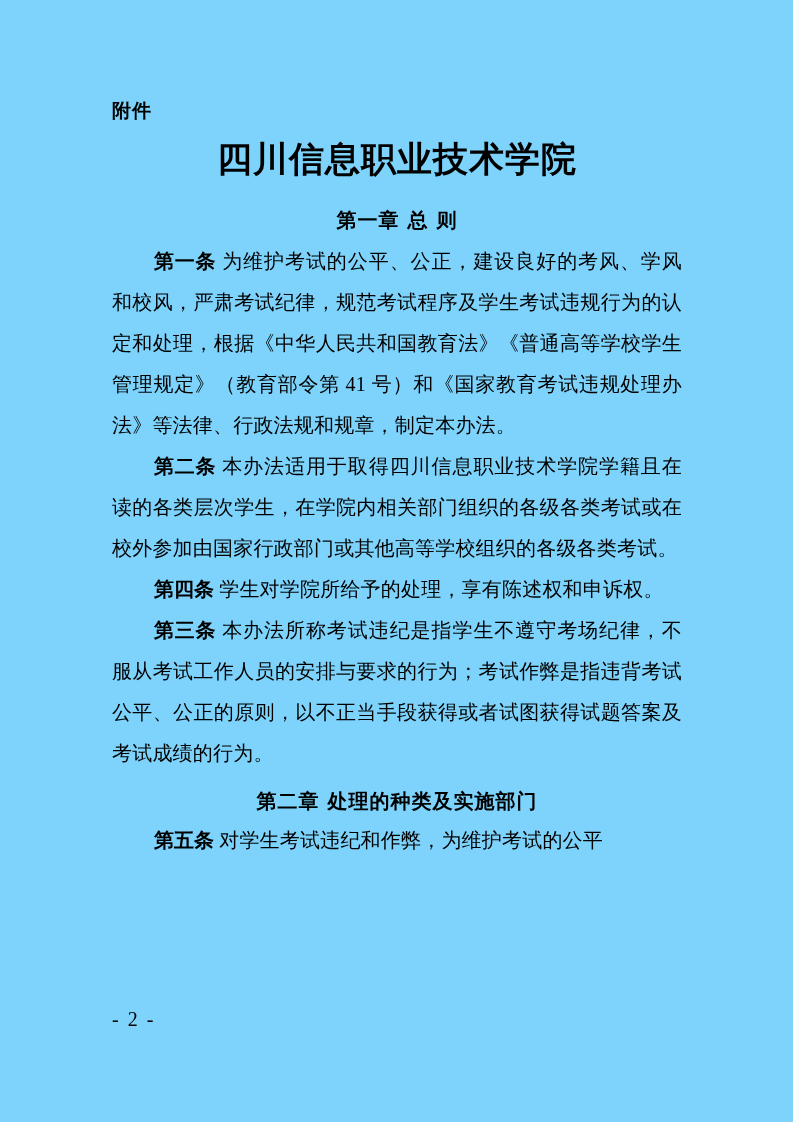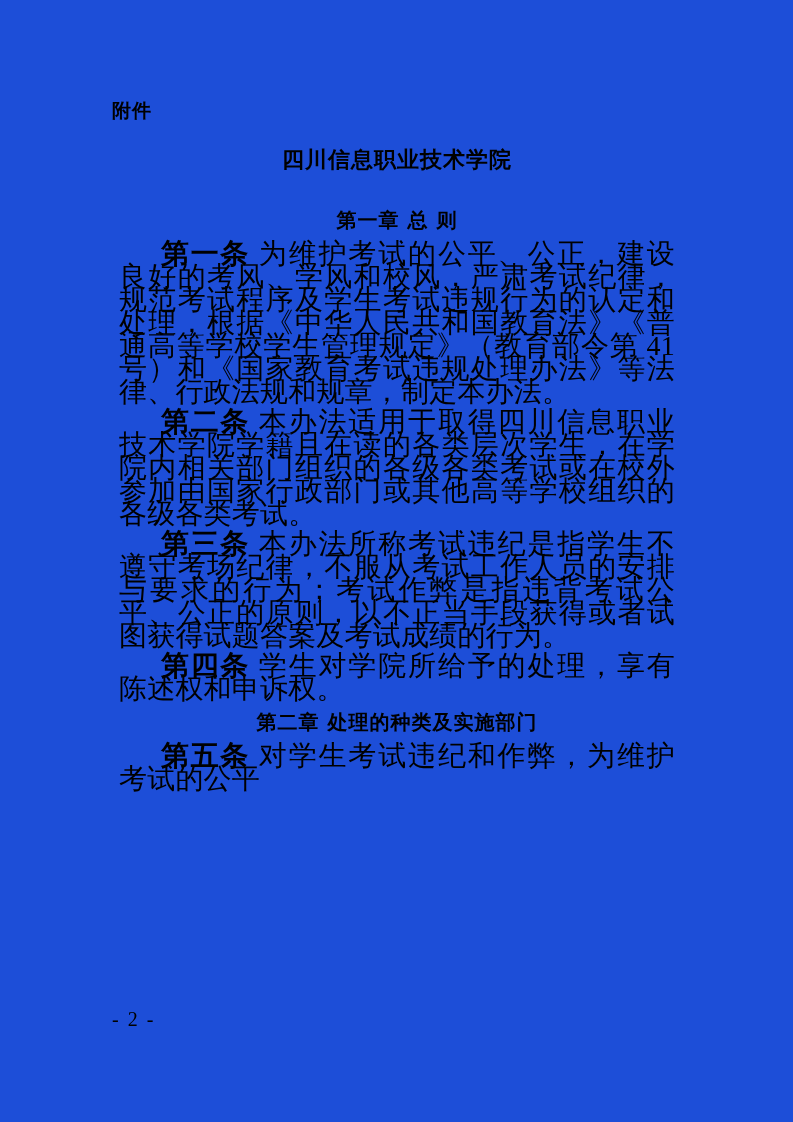--- a/index.html
+++ b/index.html
@@ -4,21 +4,21 @@
 <style>
   html, body {
     margin: 0;
     padding: 0;
     background: #ffffff;
   }
   .page {
     position: relative;
     width: 793px;
     height: 1122px;
-    background: #1d4ed8;
+    background: #7dd3fc;
     margin: 0 auto;
     font-family: "Liberation Serif", "DejaVu Serif", serif;
     color: #000000;
     overflow: hidden;
   }
   .content {
     position: absolute;
     left: 112px;
     top: 96px;
     width: 570px;
@@ -28,49 +28,49 @@
     font-weight: bold;
     font-size: 19px;
     line-height: 28px;
     letter-spacing: 1px;
     margin-bottom: 16px;
   }
   .doc-title {
     text-align: center;
     font-family: "DejaVu Sans", "Liberation Sans", sans-serif;
     font-weight: bold;
-    font-size: 22px;
+    font-size: 35px;
     line-height: 39px;
     letter-spacing: 1px;
     margin-top: 8px;
   }
   .doc-title .line {
     display: block;
     white-space: nowrap;
   }
   .chapter {
     text-align: center;
     font-family: "DejaVu Sans", "Liberation Sans", sans-serif;
     font-weight: bold;
     font-size: 20px;
     line-height: 30px;
     letter-spacing: 1px;
     margin-top: 26px;
     margin-bottom: 6px;
   }
   .chapter.tight {
-    margin-top: 6px;
+    margin-top: 12px;
     margin-bottom: 4px;
   }
   p.para {
-    font-size: 28px;
-    line-height: 23px;
+    font-size: 20px;
+    line-height: 41px;
     text-align: justify;
     text-justify: inter-ideograph;
-    margin: 7px;
+    margin: 0;
     text-indent: 42px;
     letter-spacing: 0.2px;
   }
   p.para .art {
     font-family: "DejaVu Sans", "Liberation Sans", sans-serif;
     font-weight: bold;
     letter-spacing: 0px;
   }
   .footer {
     position: absolute;
@@ -100,27 +100,27 @@
       <span class="art">第一条</span>
       <span>为维护考试的公平、公正，建设良好的考风、学风和校风，严肃考试纪律，规范考试程序及学生考试违规行为的认定和处理，根据《中华人民共和国教育法》《普通高等学校学生管理规定》（教育部令第 41 号）和《国家教育考试违规处理办法》等法律、行政法规和规章，制定本办法。</span>
     </p>
 
     <p class="para">
       <span class="art">第二条</span>
       <span>本办法适用于取得四川信息职业技术学院学籍且在读的各类层次学生，在学院内相关部门组织的各级各类考试或在校外参加由国家行政部门或其他高等学校组织的各级各类考试。</span>
     </p>
 
     <p class="para">
-      <span class="art">第三条</span>
-      <span>本办法所称考试违纪是指学生不遵守考场纪律，不服从考试工作人员的安排与要求的行为；考试作弊是指违背考试公平、公正的原则，以不正当手段获得或者试图获得试题答案及考试成绩的行为。</span>
+      <span class="art">第四条</span>
+      <span>学生对学院所给予的处理，享有陈述权和申诉权。</span>
     </p>
 
     <p class="para">
-      <span class="art">第四条</span>
-      <span>学生对学院所给予的处理，享有陈述权和申诉权。</span>
+      <span class="art">第三条</span>
+      <span>本办法所称考试违纪是指学生不遵守考场纪律，不服从考试工作人员的安排与要求的行为；考试作弊是指违背考试公平、公正的原则，以不正当手段获得或者试图获得试题答案及考试成绩的行为。</span>
     </p>
 
     <div class="chapter tight">第二章 处理的种类及实施部门</div>
 
     <p class="para">
       <span class="art">第五条</span>
       <span>对学生考试违纪和作弊，为维护考试的公平</span>
     </p>
 
   </div>

